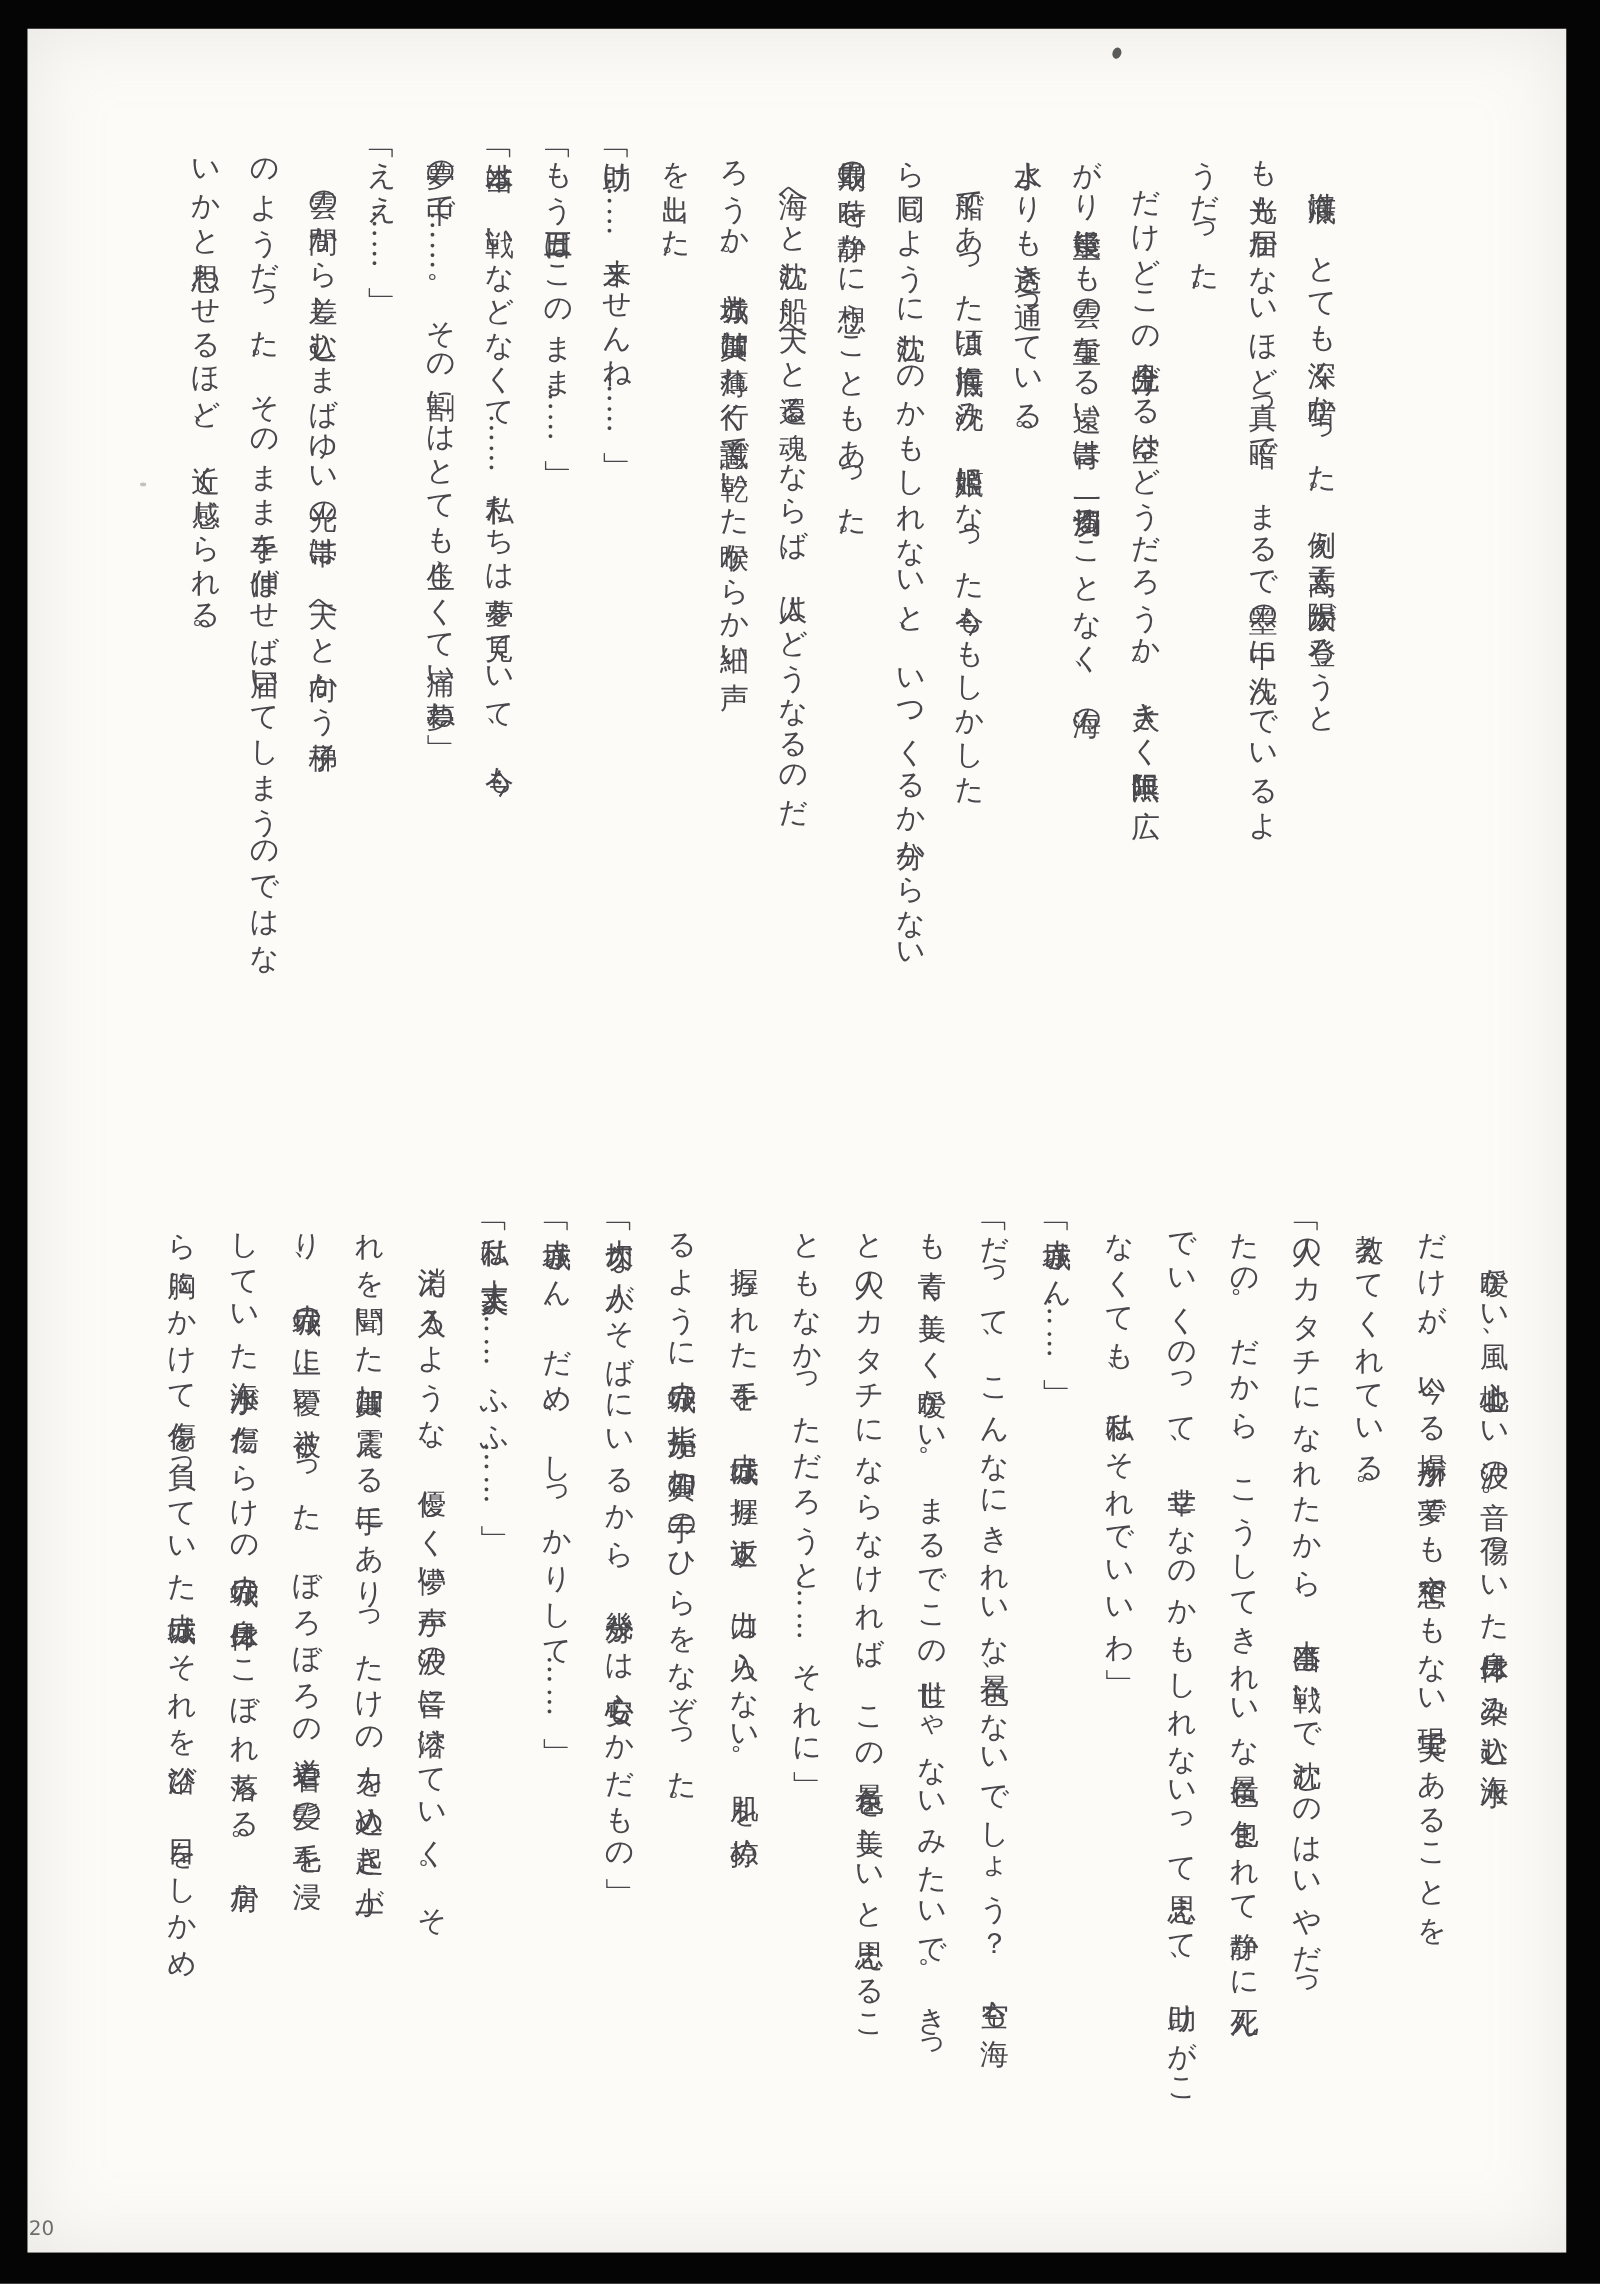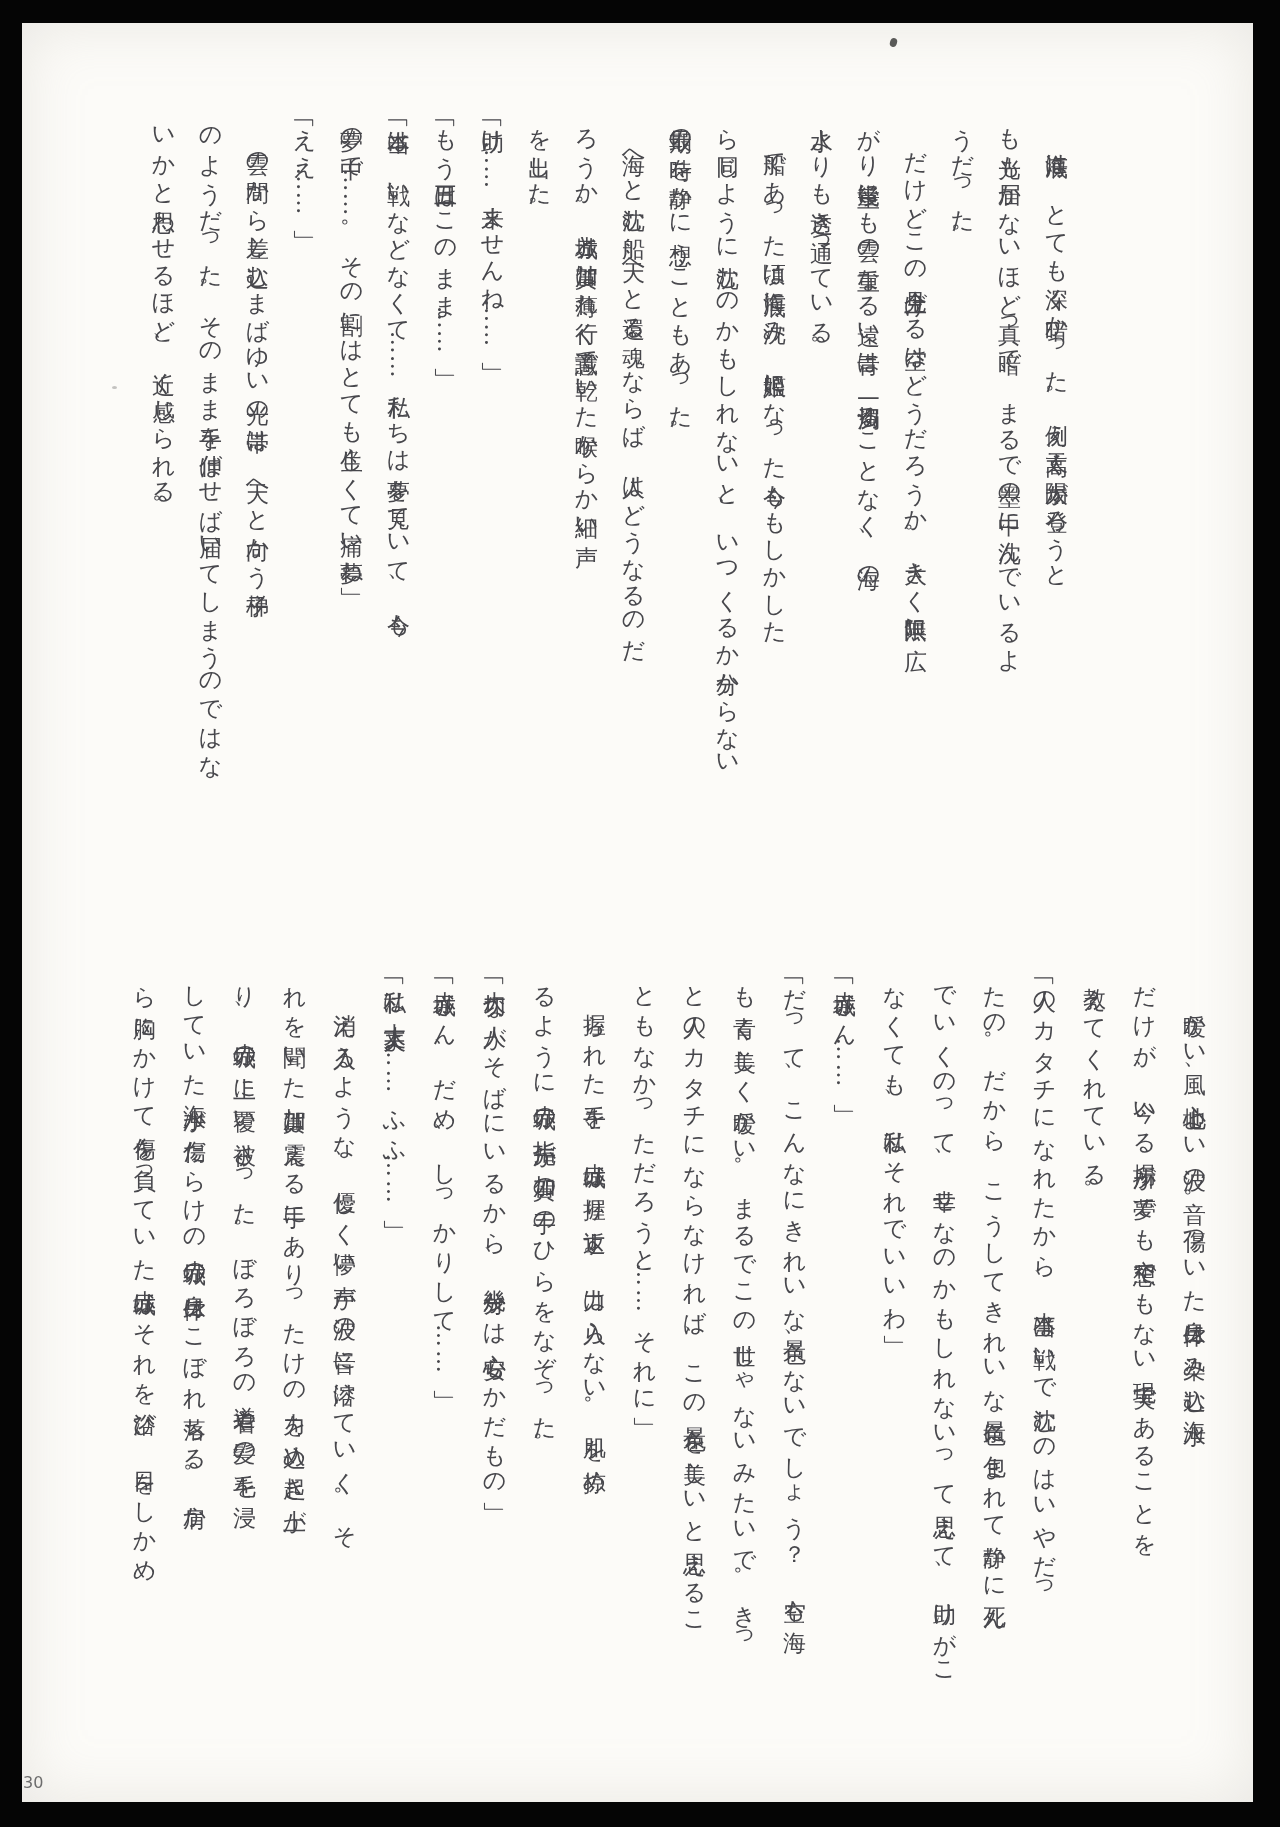--- a/index.html
+++ b/index.html
@@ -92,16 +92,16 @@
       <p class="tcol">るように赤城の指先が加賀の手のひらをなぞった。</p>
       <p class="tcol">「大切な人がそばにいるから、幾分かは心安らかだもの」</p>
       <p class="tcol">「赤城さん、だめ、しっかりして……」</p>
       <p class="tcol">「私は大丈夫よ……ふふ……」</p>
       <p class="tcol">　消え入るような、優しく儚い声が波の音に溶けていく。そ</p>
       <p class="tcol">れを聞いた加賀は震える手にありったけの力を込め起き上が</p>
       <p class="tcol">り、赤城の上に覆い被さった。ぼろぼろの道着や髪の毛を浸</p>
       <p class="tcol">していた海水が傷だらけの赤城の身体にこぼれ落ちる。肩か</p>
       <p class="tcol">ら胸にかけて傷を負っていた赤城はそれを浴び、目をしかめ</p>
     </div>
-  <div class="pagenum">30</div>
+  <div class="pagenum">20</div>
   <div class="speck s1"></div>
   <div class="speck s2"></div>
 </div>
 
 </body></html>

